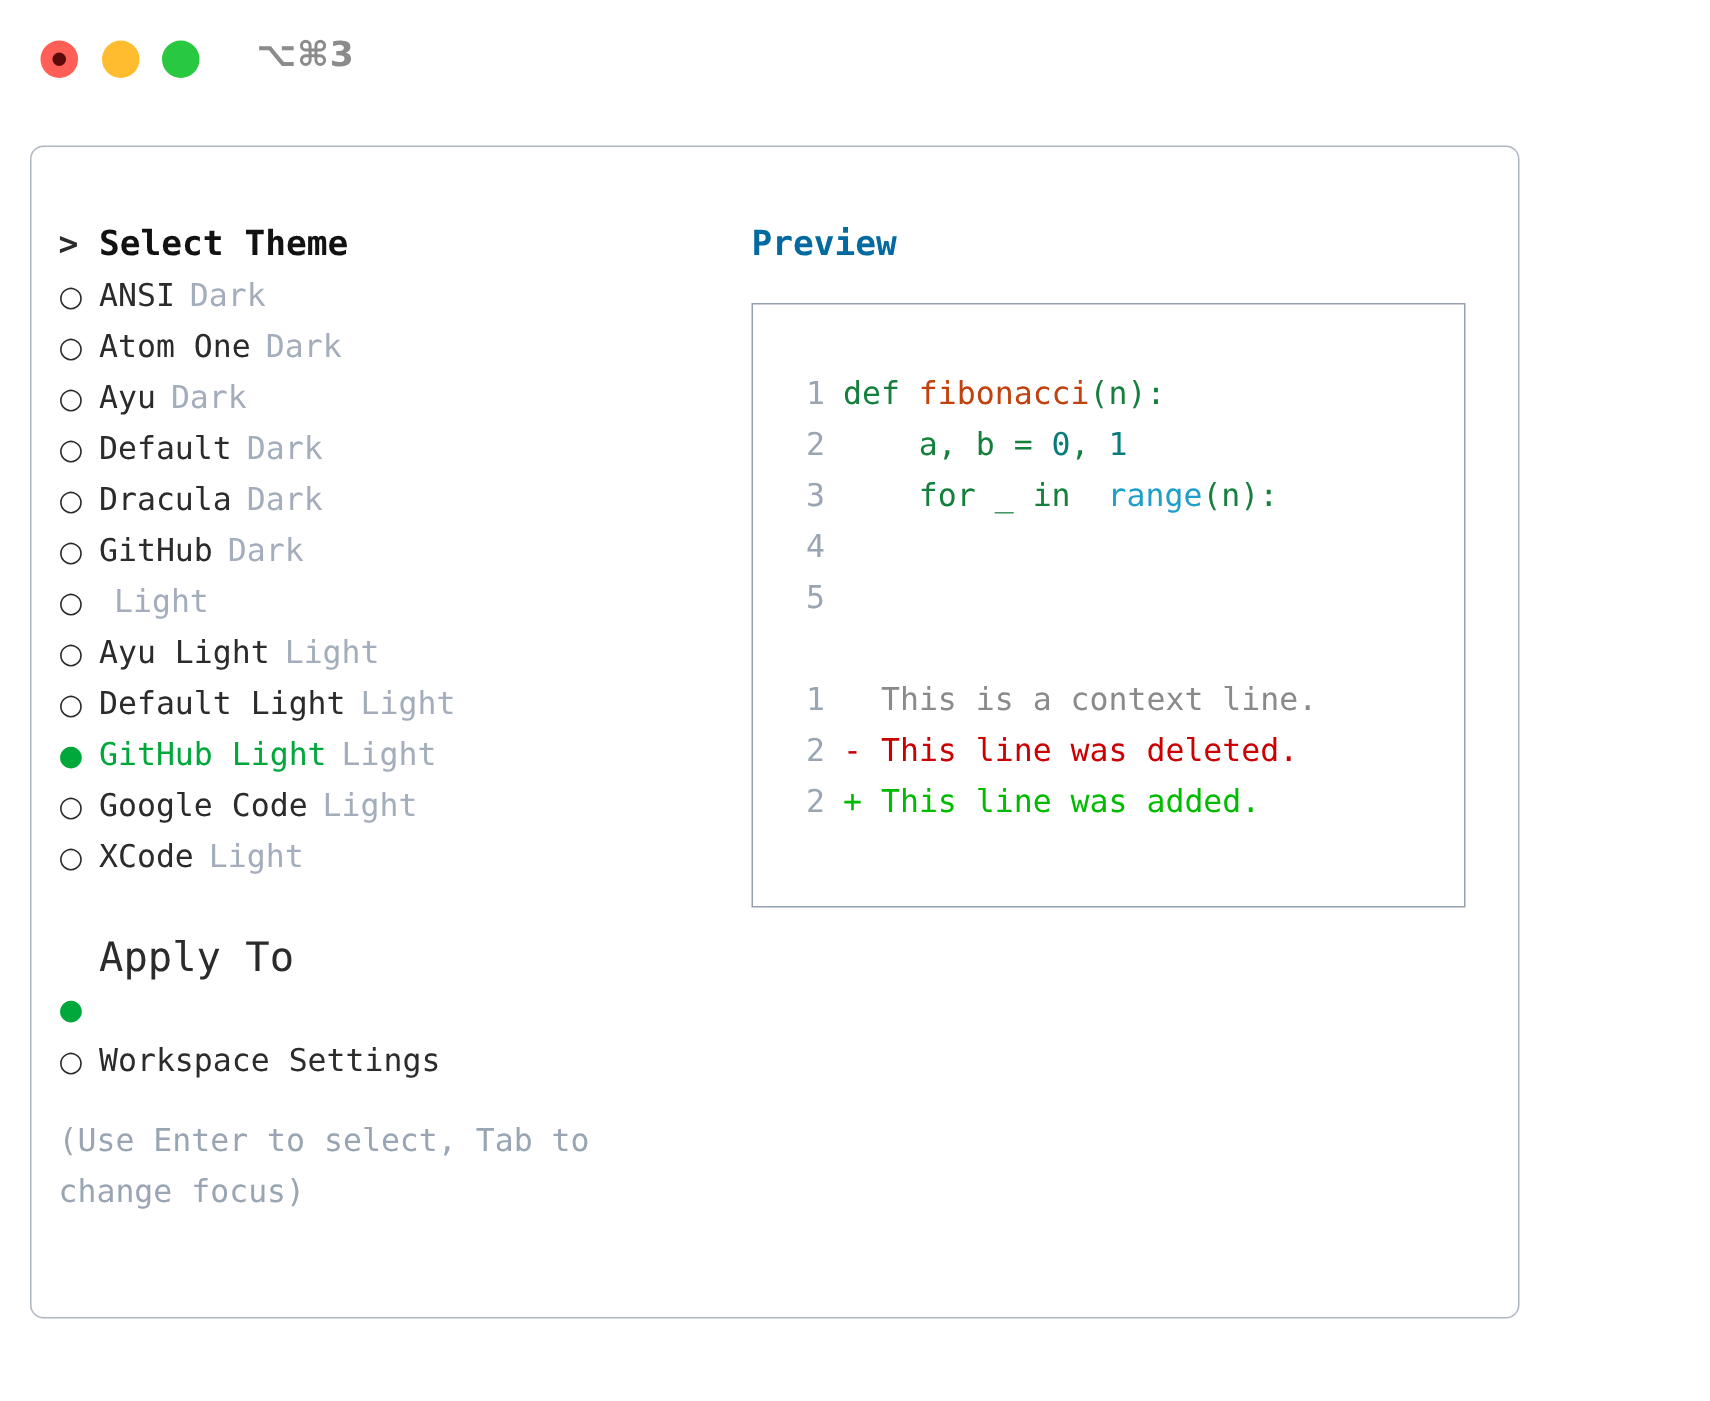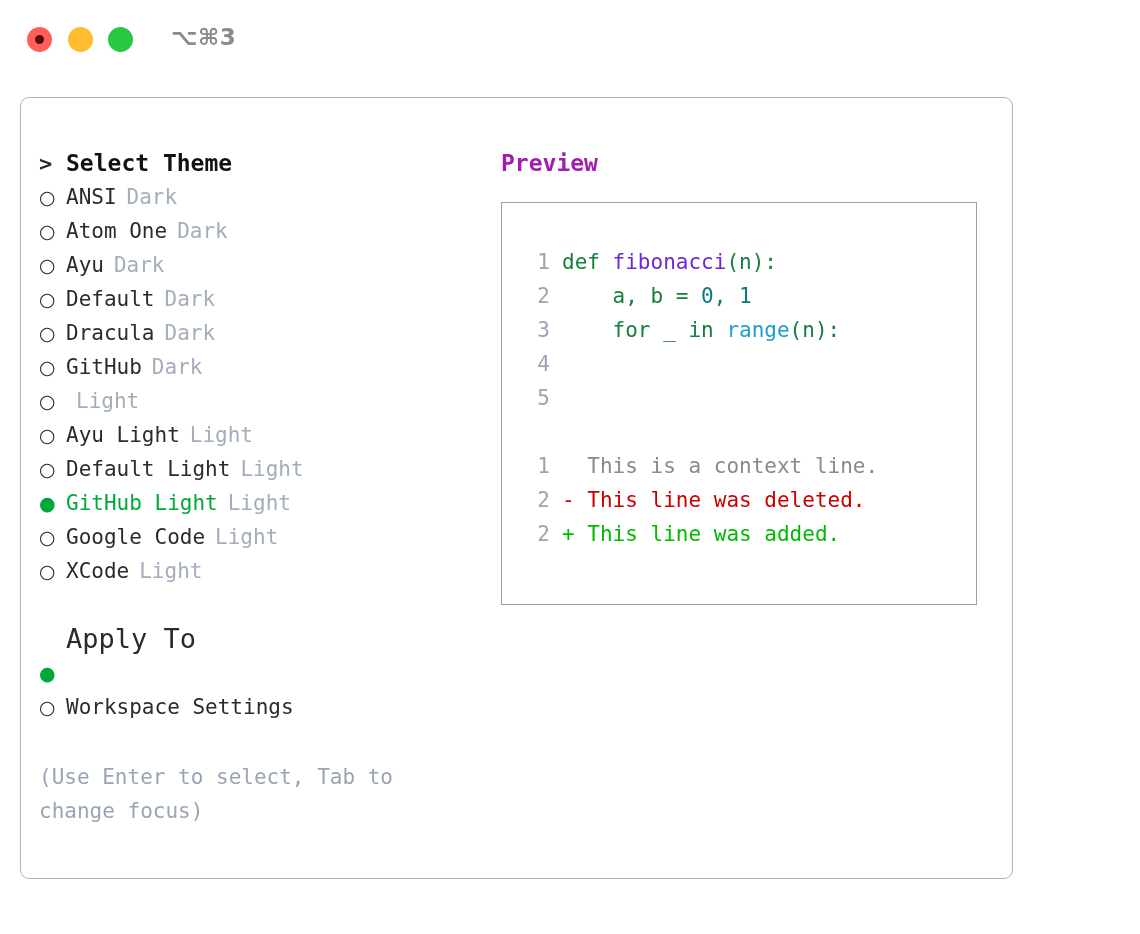--- a/index.html
+++ b/index.html
@@ -128,40 +128,40 @@
   }
 
   .section-gap { height: 34px; }
 
   #apply-to-label {
     color: #2b2b2b;
     font-size: 27px;
   }
 
   #hint-text {
-    margin-top: 36px;
+    margin-top: 19px;
     width: 420px;
     font-size: 21px;
     line-height: 34px;
     color: #9aa5b4;
     white-space: pre-wrap;
   }
 
   
   #preview-column {
     position: absolute;
     left: 480px;
     top: 48px;
     width: 490px;
   }
 
   #preview-title {
     font-size: 23px;
     font-weight: bold;
-    color: #a21caf;
+    color: #0369a1;
     line-height: 34px;
   }
 
   #preview-box {
     margin-top: 22px;
     width: 476px;
     height: 403px;
     border: 1.6px solid #95a0b0;
     box-sizing: border-box;
     background: #ffffff;
@@ -179,23 +179,23 @@
   .gutter {
     display: inline-block;
     width: 30px;
     flex: 0 0 30px;
     text-align: right;
     color: #9aa5b4;
     padding-right: 12px;
   }
   .code-text { color: #15803d; }
 
-  .tok-func  { color: #6d28d9; }
+  .tok-func  { color: #c2410c; }
   .tok-num   { color: #0a7b7b; }
-  .tok-call  { color: #1f9ec9; }
+  .tok-call  { color: #1f9ec9; margin-left: 12px; }
 
   .diff-gap { height: 34px; }
   .diff-context { color: #8a8a8a; }
   .diff-del     { color: #cc0000; }
   .diff-add     { color: #00bb00; }
 </style>
 </head>
 <body>
 
 <div id="window-root">

